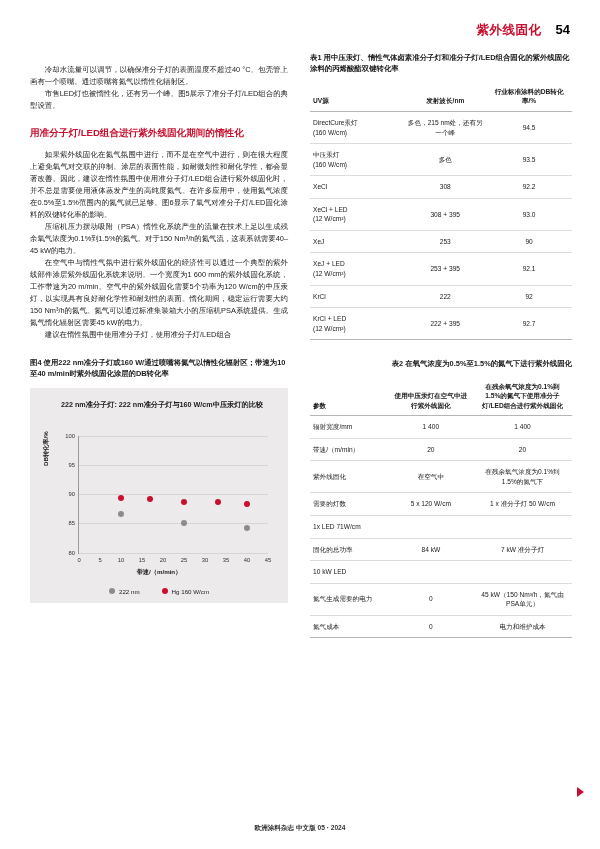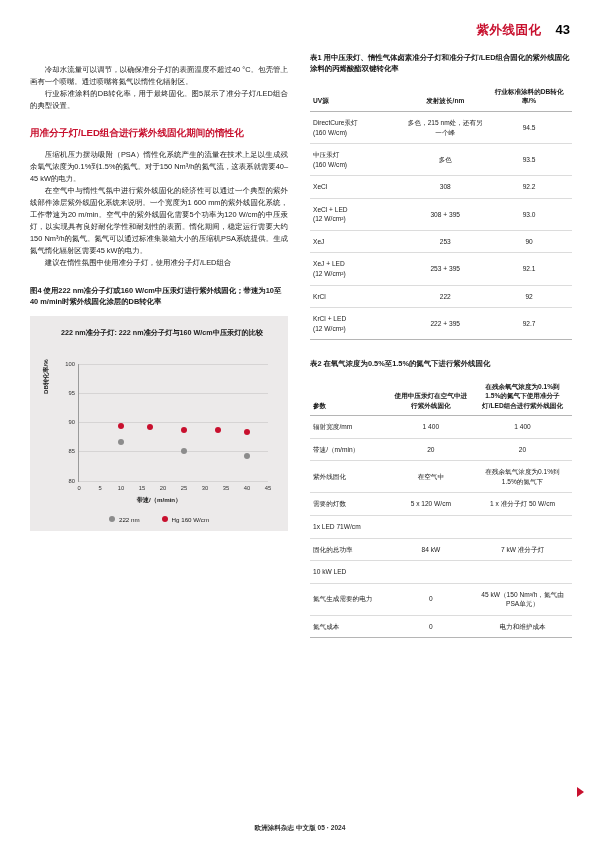--- a/index.html
+++ b/index.html
@@ -84,20 +84,21 @@
     margin: 16px 0 8px 0;
   }
   .table-caption {
     font-size: 7.4px;
     font-weight: bold;
     line-height: 1.55;
     margin: 0 0 8px 0;
   }
   .table-caption.second {
     margin-top: 18px;
+    text-align: right;
   }
 
   
   .chart-box {
     width: 258px;
     height: 215px;
     background: #eceaea;
     position: relative;
     box-sizing: border-box;
     padding-left: 48px;
@@ -240,34 +241,35 @@
     border-left: 7px solid #c8102e;
   }
 </style>
 </head>
 <body>
 
 <div class="page">
 
   <div class="header">
     <span class="header-title">紫外线固化</span>
-    <span class="header-page">43</span>
+    <span class="header-page">54</span>
   </div>
 
   <div class="col-left">
     <p class="body first">冷却水流量可以调节，以确保准分子灯的表面温度不超过40 °C。包壳管上画有一个喷嘴。通过喷嘴将氮气以惰性化辐射区。</p>
-    <p class="body">行业标准涂料的DB转化率，用于最终固化。图5展示了准分子灯/LED组合的典型设置。</p>
+    <p class="body">市售LED灯也被惰性化，还有另一个峰。图5展示了准分子灯/LED组合的典型设置。</p>
 
     <div class="section-title">用准分子灯/LED组合进行紫外线固化期间的惰性化</div>
 
+    <p class="body">如果紫外线固化在氮气氛围中进行，而不是在空气中进行，则在很大程度上避免氧气对交联的抑制。涂层的表面性能，如耐微划性和耐化学性，都会显著改善。因此，建议在惰性氛围中使用准分子灯/LED组合进行紫外线固化时，并不总是需要使用液体蒸发产生的高纯度氮气。在许多应用中，使用氮气浓度在0.5%至1.5%范围内的氮气就已足够。图6显示了氧气对准分子灯/LED固化涂料的双键转化率的影响。</p>
     <p class="body">压缩机压力摆动吸附（PSA）惰性化系统产生的流量在技术上足以生成残余氧气浓度为0.1%到1.5%的氮气。对于150 Nm³/h的氮气流，这表系就需要40–45 kW的电力。</p>
     <p class="body">在空气中与惰性气氛中进行紫外线固化的经济性可以通过一个典型的紫外线部件涂层紫外线固化系统来说明。一个宽度为1 600 mm的紫外线固化系统，工作带速为20 m/min。空气中的紫外线固化需要5个功率为120 W/cm的中压汞灯，以实现具有良好耐化学性和耐划性的表面。惰化期间，稳定运行需要大约150 Nm³/h的氮气。氮气可以通过标准集装箱大小的压缩机PSA系统提供。生成氮气惰化辐射区需要45 kW的电力。</p>
     <p class="body">建议在惰性氛围中使用准分子灯，使用准分子灯/LED组合</p>
 
-    <div class="fig-caption">图4 使用222 nm准分子灯或160 W/cm中压汞灯进行紫外线固化；带速为10至40 m/min时紫外线固化涂层的DB转化率</div>
+    <div class="fig-caption">图4 使用222 nm准分子灯或160 W/通过喷嘴将氮气以惰性化辐射区；带速为10至40 m/min时紫外线固化涂层的DB转化率</div>
 
     <div class="chart-box">
       <div class="chart-title">222 nm准分子灯: 222 nm准分子灯与160 W/cm中压汞灯的比较</div>
       <div class="y-axis-label">DB转化率/%</div>
       <div class="x-axis-label">带速/（m/min）</div>
       <div class="plot" id="plot">
           <div class="gridline" style="top: 117px;"></div>
           <div class="ytick" style="top: 117px;">80</div>
           <div class="gridline" style="top: 87.75px;"></div>
           <div class="ytick" style="top: 87.75px;">85</div>

